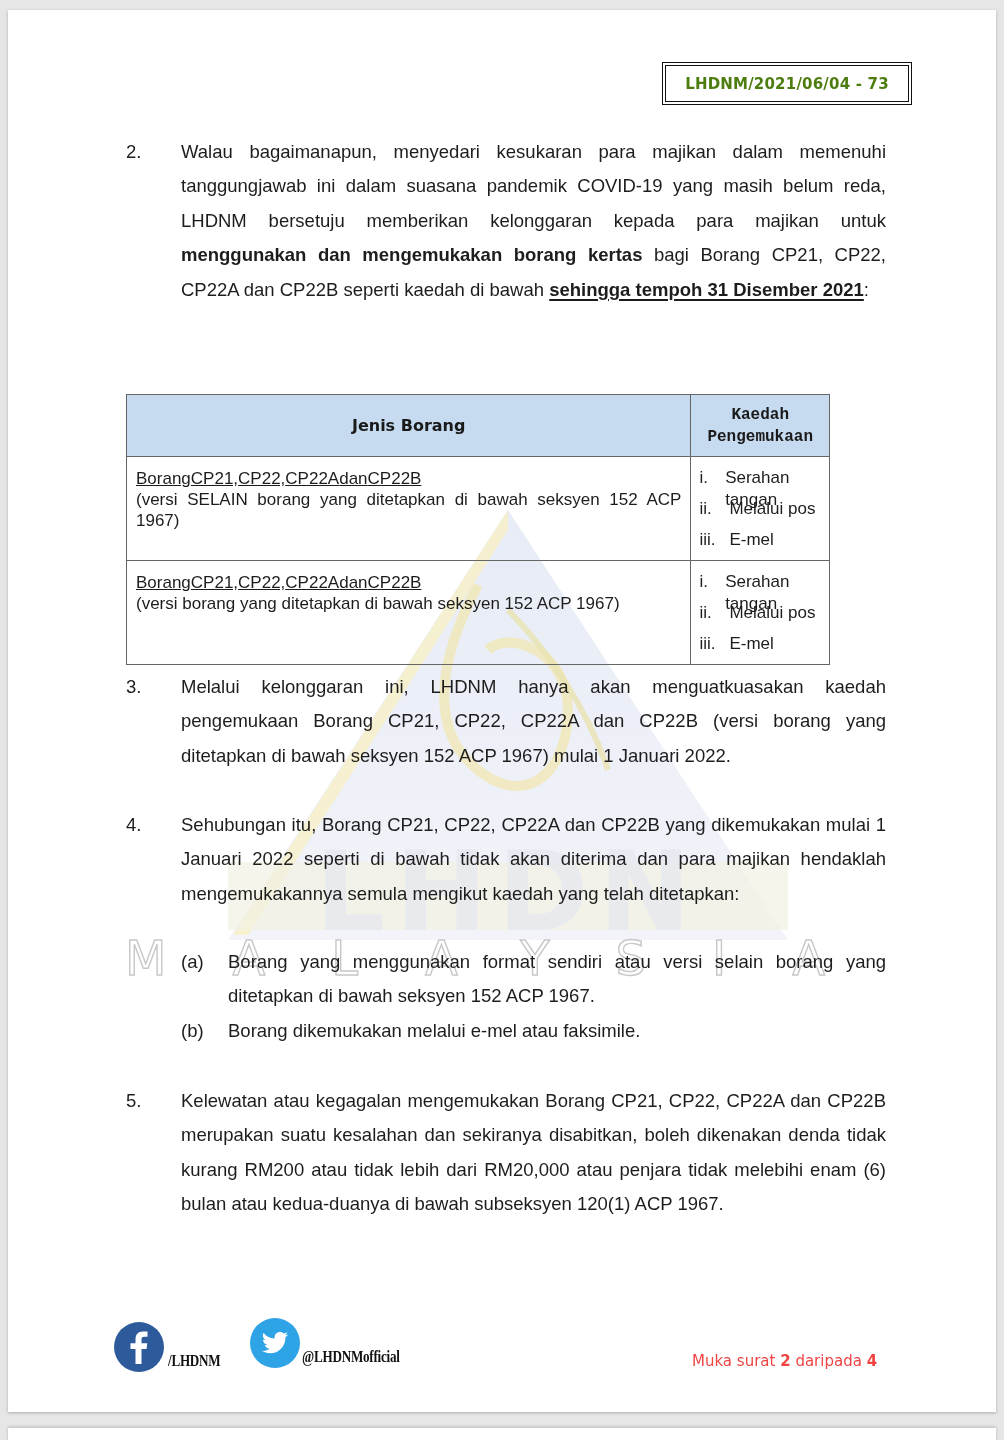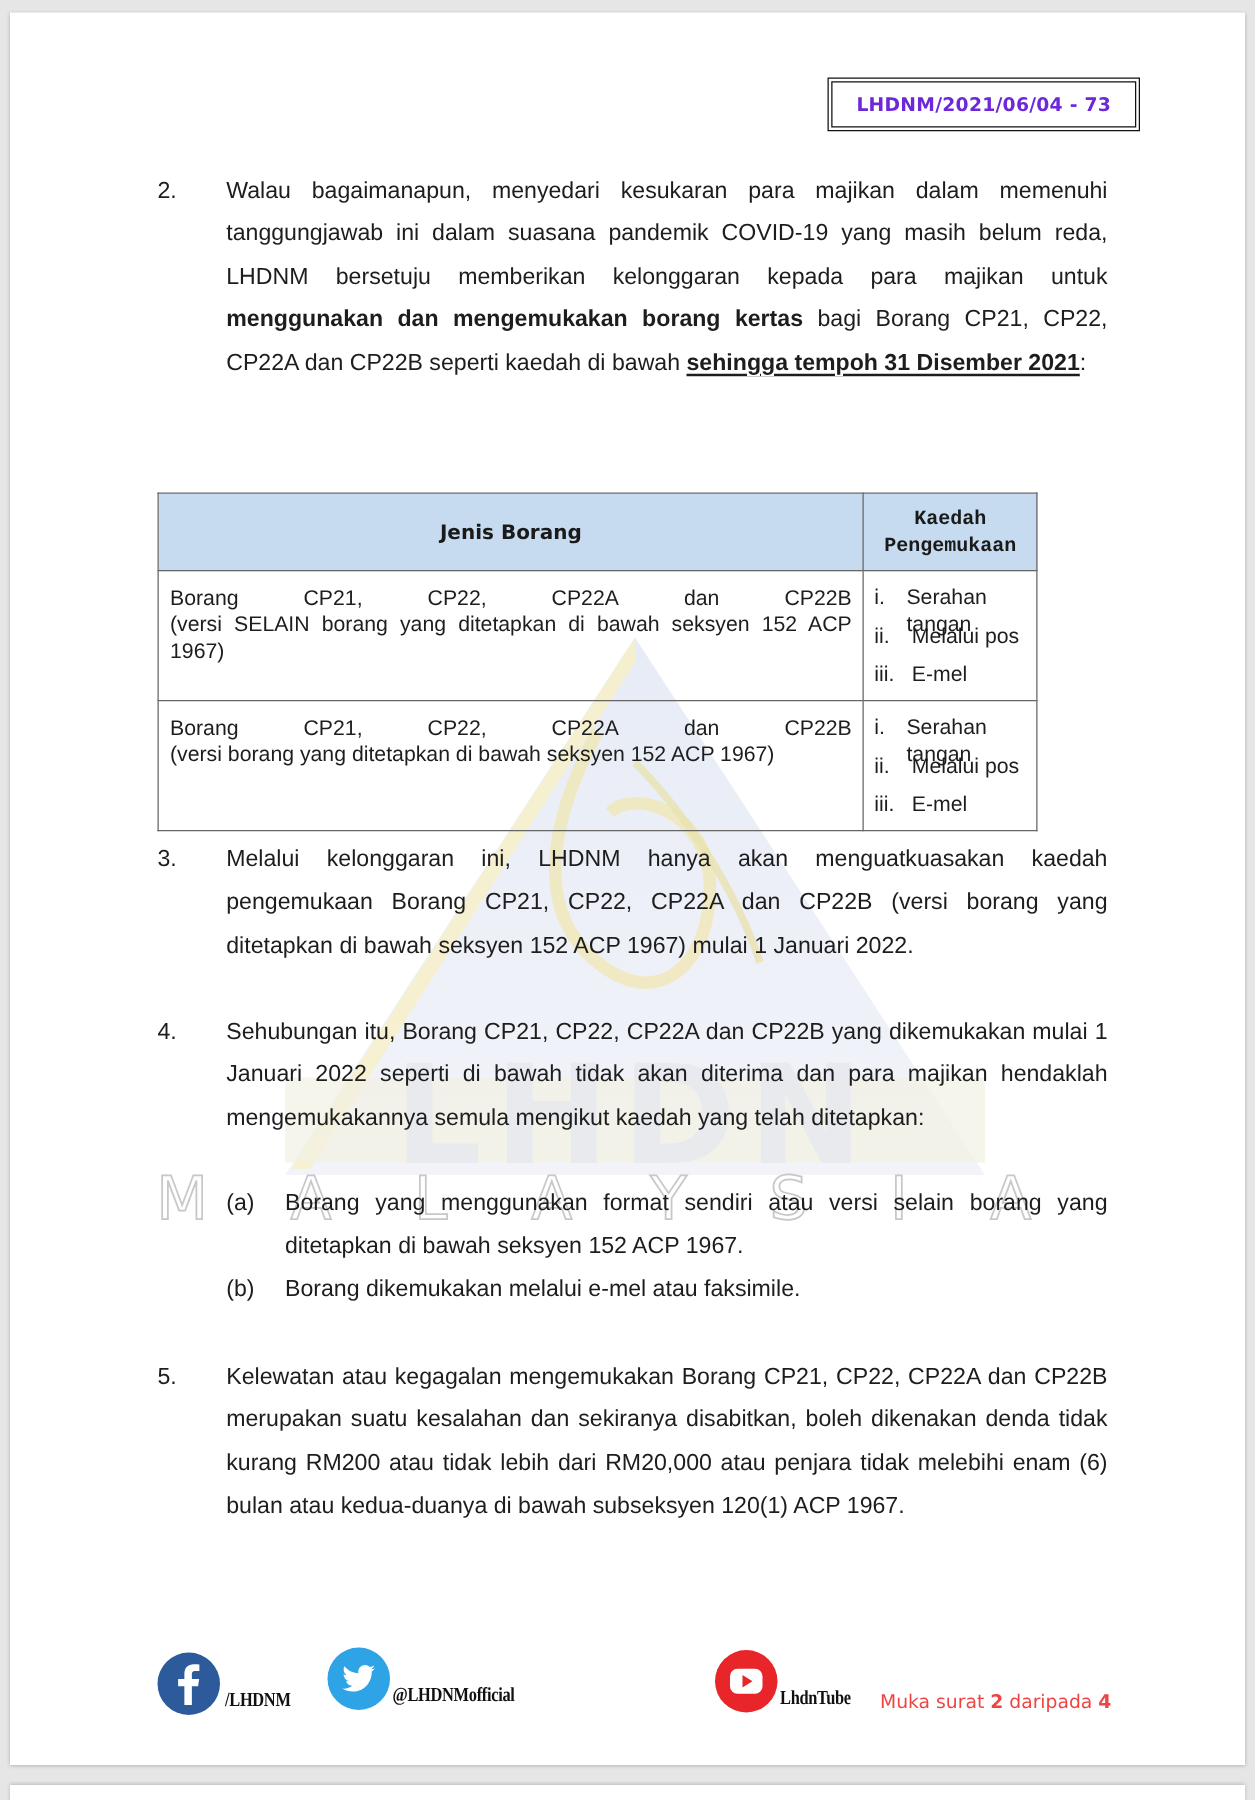--- a/index.html
+++ b/index.html
@@ -38,21 +38,21 @@
     position: absolute;
     left: 654px; top: 52px;
     width: 250px; height: 43px;
     border: 3px double #111;
     border-width: 4px;
     display: flex; align-items: center; justify-content: center;
     font-family: "DejaVu Sans", sans-serif;
     font-weight: bold;
     font-size: 15px;
     letter-spacing: 0.2px;
-    color: #6d28d9;
+    color: #4d7c0f;
   }
 
   .para {
     position: absolute;
     left: 118px;
     width: 760px;
     font-size: 18.5px;
     line-height: 34.4px;
     text-align: justify;
     color: #1d1d1d;
@@ -92,21 +92,22 @@
     color: #1a1a1a;
   }
   .tbl td { vertical-align: top; height: 104px; }
   .tbl td.form-col {
     width: 589px;
     padding: 11px 9px 0 9px;
     line-height: 21px;
   }
   .form-line1 {
     display: flex;
-    justify-content: space-between;
+    justify-content: flex-start;
+    text-decoration: underline;
   }
   .tbl td.method-col {
     padding: 10px 0 0 8px;
   }
   .method-item {
     display: flex;
     height: 31px;
     line-height: 22px;
   }
   .method-item .roman { width: 30px; }
@@ -118,21 +119,21 @@
     font-size: 18.5px;
     line-height: 34.4px;
     color: #1d1d1d;
   }
   .sub-item .lbl { position: absolute; left: 8px; top: 0; }
   .sub-item .body { margin-left: 55px; text-align: justify; }
 
   
   .footer {
     position: absolute;
-    left: 118px; top: 1308px;
+    left: 106px; top: 1308px;
     width: 800px; height: 70px;
   }
   .social {
     position: absolute;
     display: flex; align-items: flex-end;
   }
   .social .ico {
     width: 50px; height: 50px; border-radius: 50%;
     display: flex; align-items: center; justify-content: center;
   }
@@ -292,29 +293,20 @@
       <div class="social" style="left:136px; top:0px;">
         <div class="ico" style="background:#2ea3e6;">
           <svg width="50" height="50" viewBox="0 0 50 50">
               <path d="M38 16.5 c-1 .4-2 .7-3.1.8 c1.1-.7 2-1.7 2.4-3 c-1 .6-2.2 1-3.4 1.3 c-1-1-2.4-1.7-3.9-1.7 c-3 0-5.4 2.4-5.4 5.4 c0 .4 0 .8.1 1.2 c-4.5-.2-8.5-2.4-11.1-5.6 c-.5.8-.7 1.7-.7 2.7 c0 1.9 1 3.5 2.4 4.5 c-.9 0-1.7-.3-2.4-.7 v.1 c0 2.6 1.9 4.8 4.3 5.3 c-.5.1-.9.2-1.4.2 c-.3 0-.7 0-1-.1 c.7 2.1 2.7 3.7 5 3.7 c-1.8 1.4-4.2 2.3-6.7 2.3 c-.4 0-.9 0-1.3-.1 c2.4 1.5 5.2 2.4 8.3 2.4 c9.9 0 15.3-8.2 15.3-15.3 v-.7 c1.1-.8 2-1.7 2.7-2.8 z" fill="#fff"></path>
             </svg>
         </div>
         <span class="handle" style="margin-left:2px;">@LHDNMofficial</span>
       </div>
 
 
-      <div class="social" style="left:446px; top:2px;">
-        <div class="ico" style="background:#e8262a;">
-          <svg width="50" height="50" viewBox="0 0 50 50">
-              <rect x="12" y="15" width="26" height="20" rx="6" fill="#fff"></rect>
-              <polygon points="22,20 22,30 30,25" fill="#e8262a"></polygon>
-            </svg>
-        </div>
-        <span class="handle" style="margin-left:2px;">LhdnTube</span>
-      </div>
 
       <div class="page-num">
         <span>Muka surat</span>
         <b>2</b>
         <span>daripada</span>
         <b>4</b>
       </div>
     </div>
   </div>
 </div>

